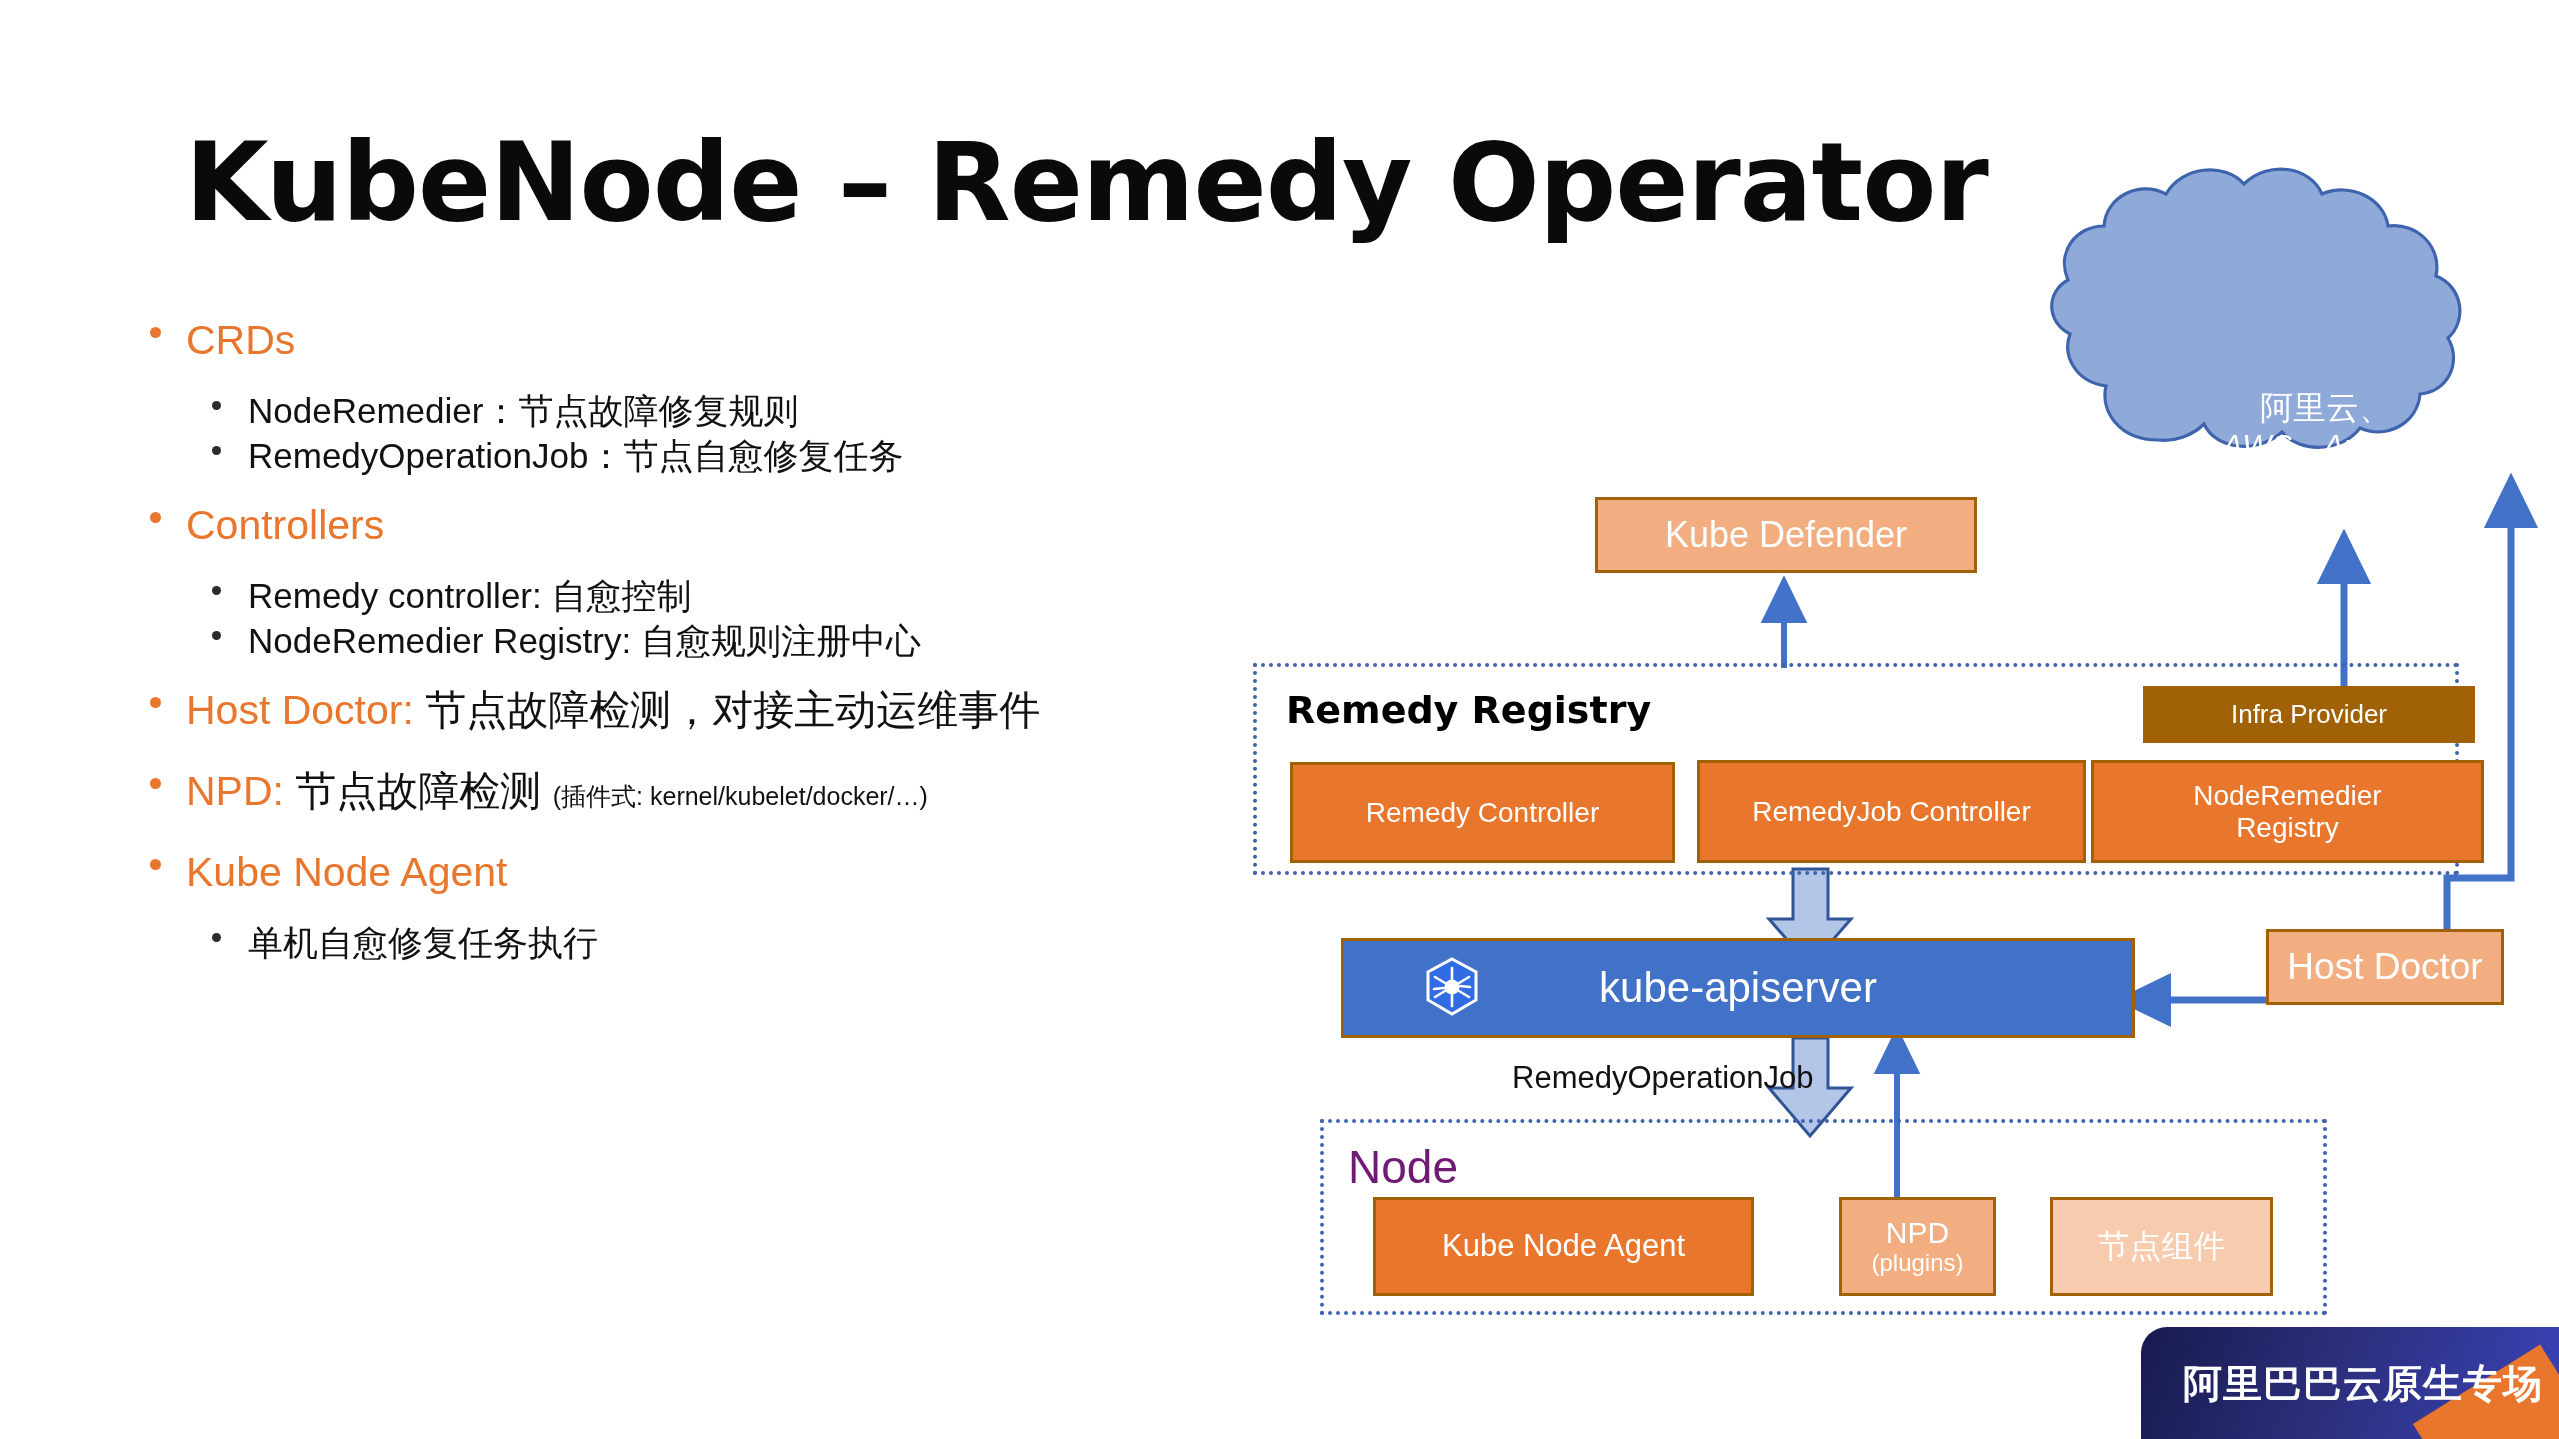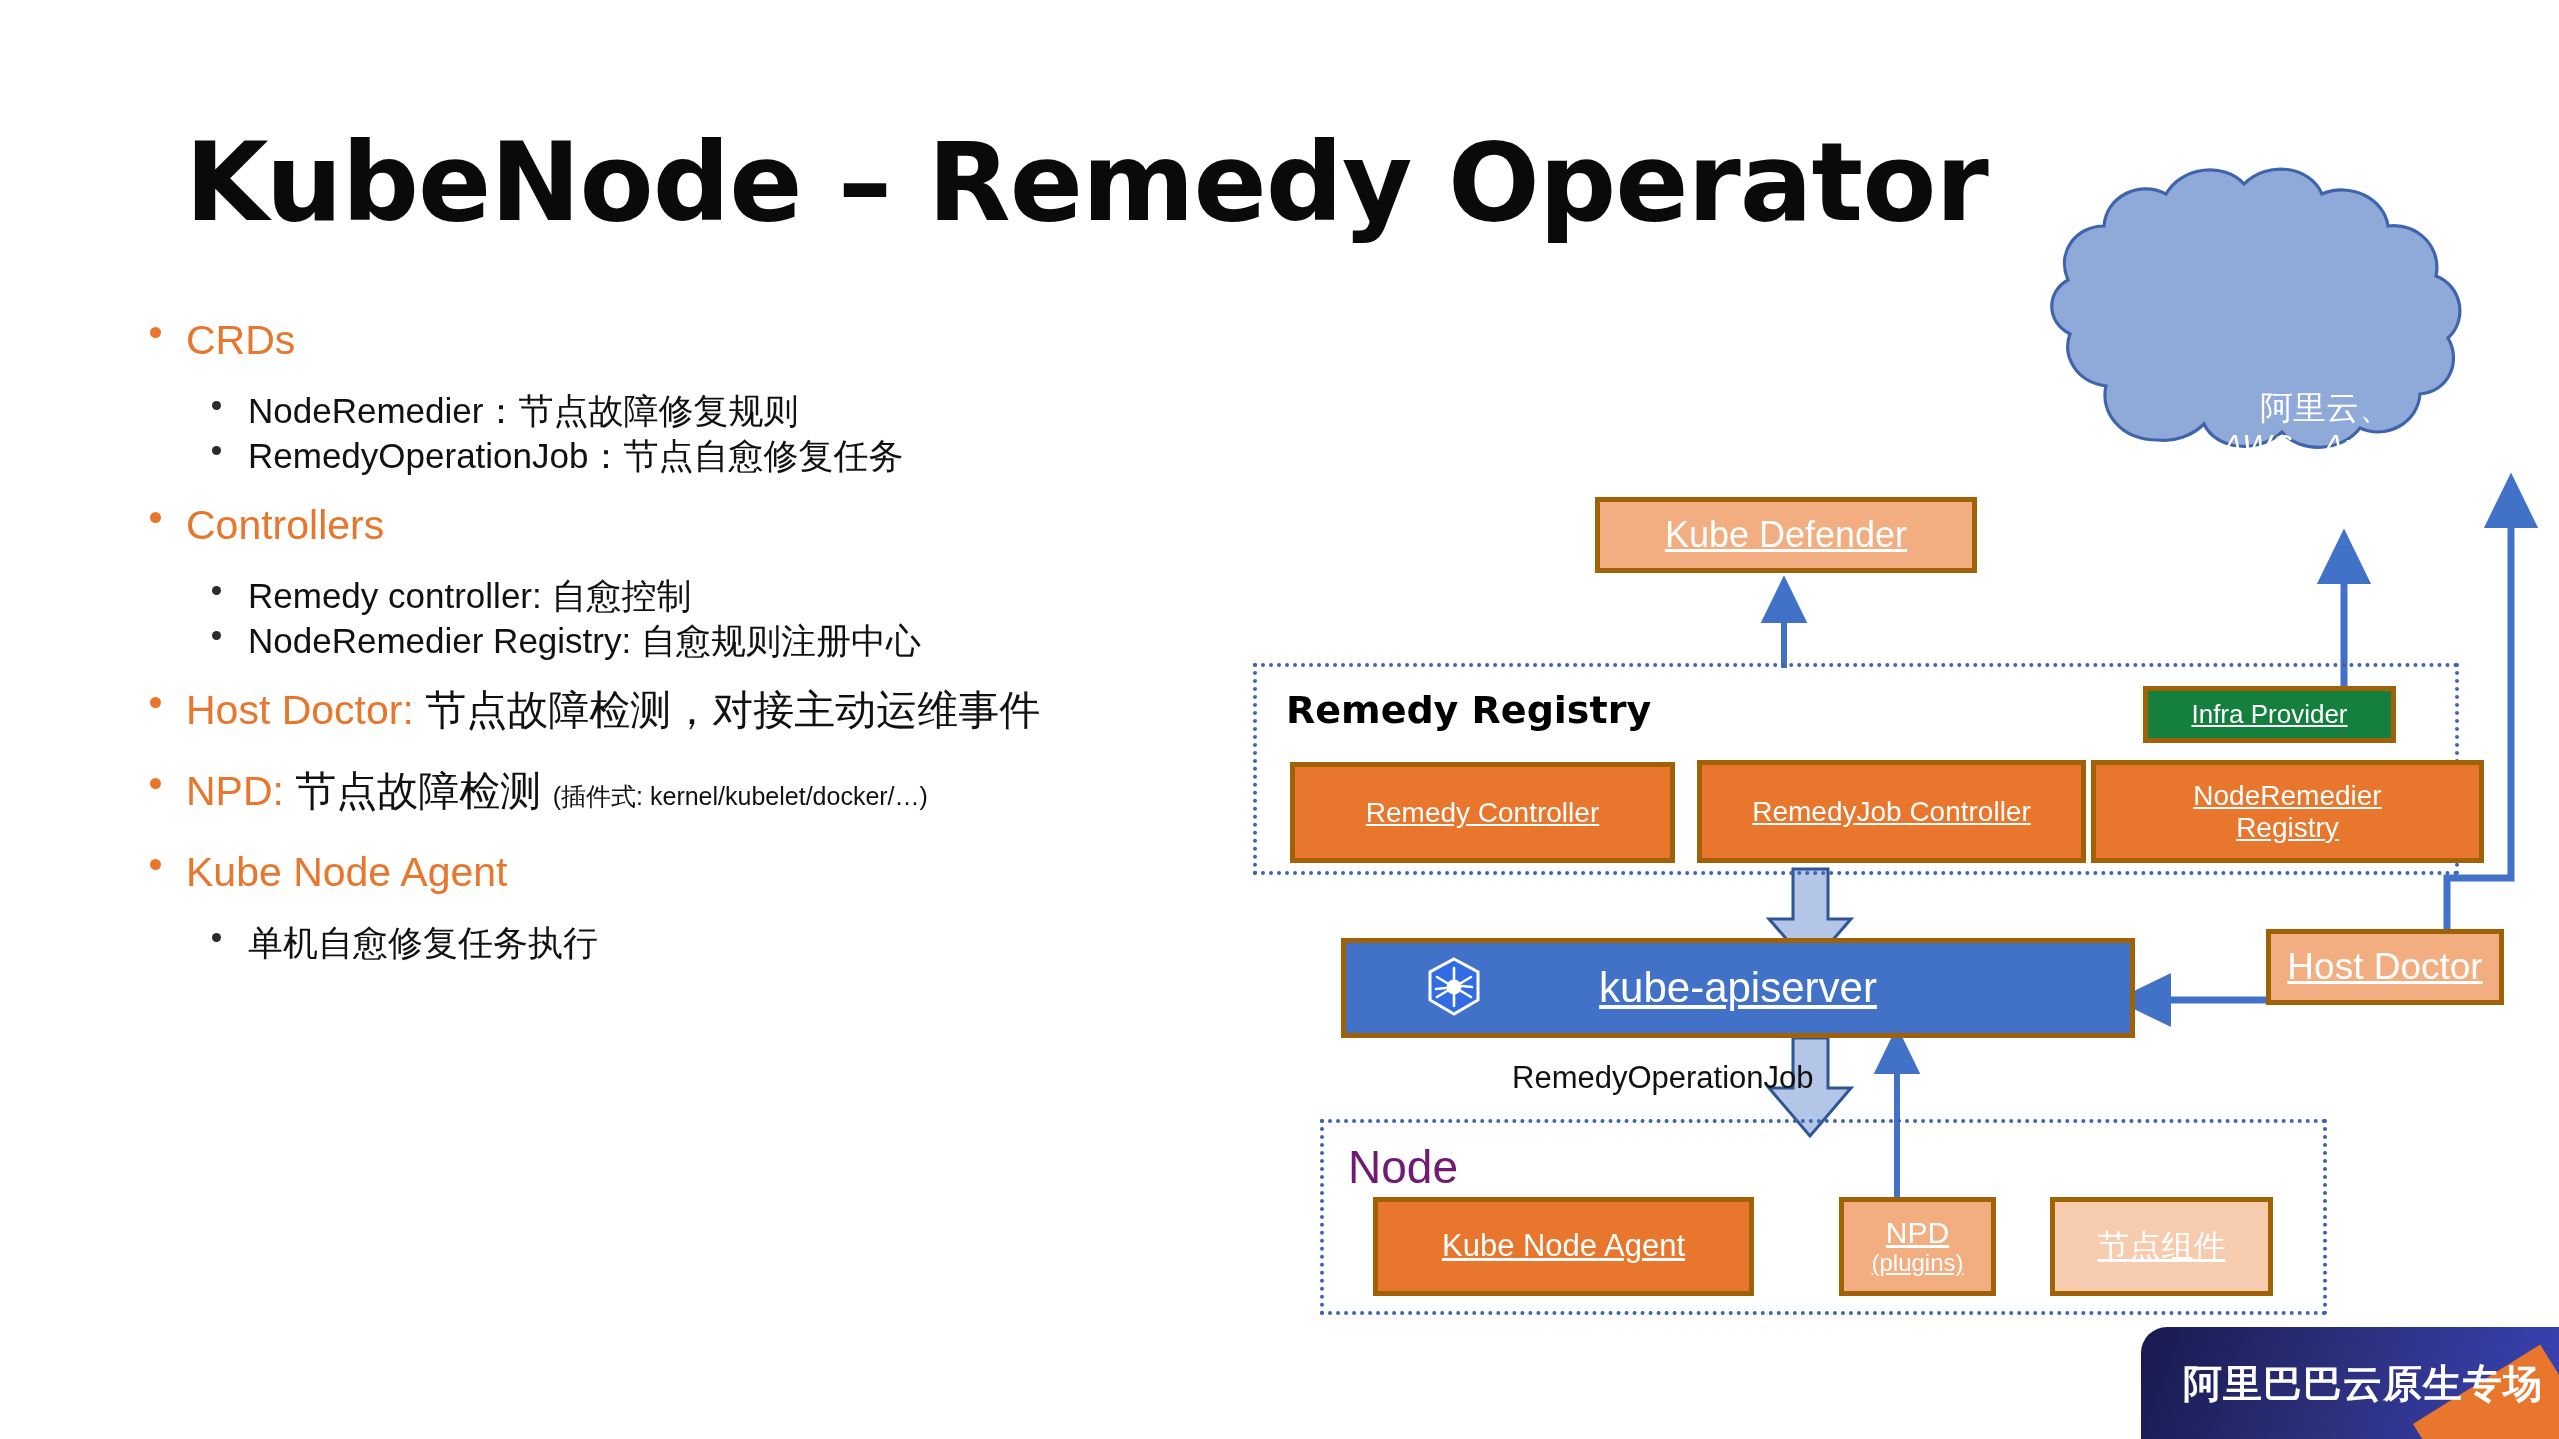--- a/index.html
+++ b/index.html
@@ -38,23 +38,23 @@
 
   .gap-sm{height:22px;}
   .gap-md{height:30px;}
 
   
   #diagram{position:absolute;left:0;top:0;width:2559px;height:1439px;pointer-events:none;}
   #diagram svg{position:absolute;left:0;top:0;}
 
   .node-box{
     position:absolute;box-sizing:border-box;
-    border:5px solid #a16207;
+    border:3px solid #a16207;
     display:flex;align-items:center;justify-content:center;
-    text-align:center;color:#ffffff;line-height:1.12;text-decoration:underline;
+    text-align:center;color:#ffffff;line-height:1.12;
   }
   .dashed-box{
     position:absolute;box-sizing:border-box;
     border:4px dotted #3E64AE;background:transparent;
   }
   .dash-label{
     position:absolute;color:#000;font-weight:bold;white-space:nowrap;
     font-family:"DejaVu Sans","Liberation Sans",sans-serif;
   }
   .plain-label{position:absolute;color:#111;white-space:nowrap;}
@@ -198,21 +198,21 @@
     <div class="plain-label" style="left:2176px;top:388px;width:300px;text-align:center;color:#fff;font-size:33px;line-height:1.22;">
       <div>阿里云、</div>
       <div style="font-size:31px;font-style:italic;">AWS、Azure ..</div>
     </div>
 
     <div class="node-box" style="left:1595px;top:497px;width:382px;height:76px;background:#F2AE80;font-size:36px;">Kube Defender</div>
 
     <div class="dashed-box" style="left:1253px;top:663px;width:1206px;height:212px;"></div>
     <div class="dash-label" style="left:1286px;top:688px;font-size:38px;">Remedy Registry</div>
 
-    <div class="node-box" style="left:2143px;top:686px;width:253px;height:57px;background:#15803d;font-size:26px;">Infra Provider</div>
+    <div class="node-box" style="left:2143px;top:686px;width:332px;height:57px;background:#a16207;font-size:26px;">Infra Provider</div>
 
     <div class="node-box" style="left:1290px;top:762px;width:385px;height:101px;background:#E8762C;font-size:28px;">Remedy Controller</div>
 
     <div class="node-box" style="left:1697px;top:760px;width:389px;height:103px;background:#E8762C;font-size:28px;">RemedyJob Controller</div>
 
     <div class="node-box" style="left:2091px;top:760px;width:393px;height:103px;background:#E8762C;font-size:28px;flex-direction:column;">
       <span>NodeRemedier</span>
       <span>Registry</span>
     </div>
 

